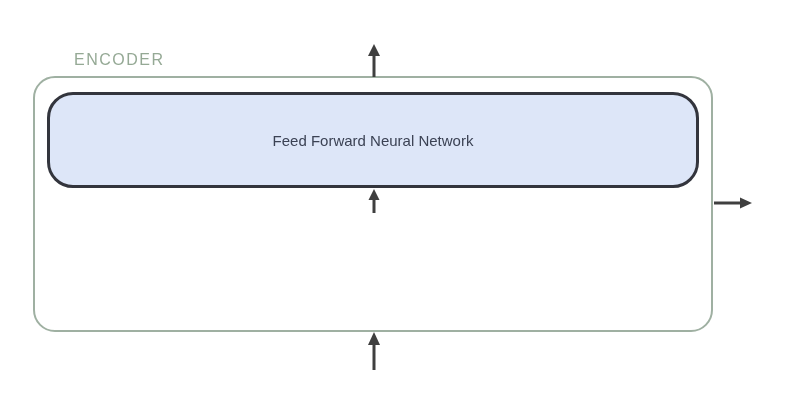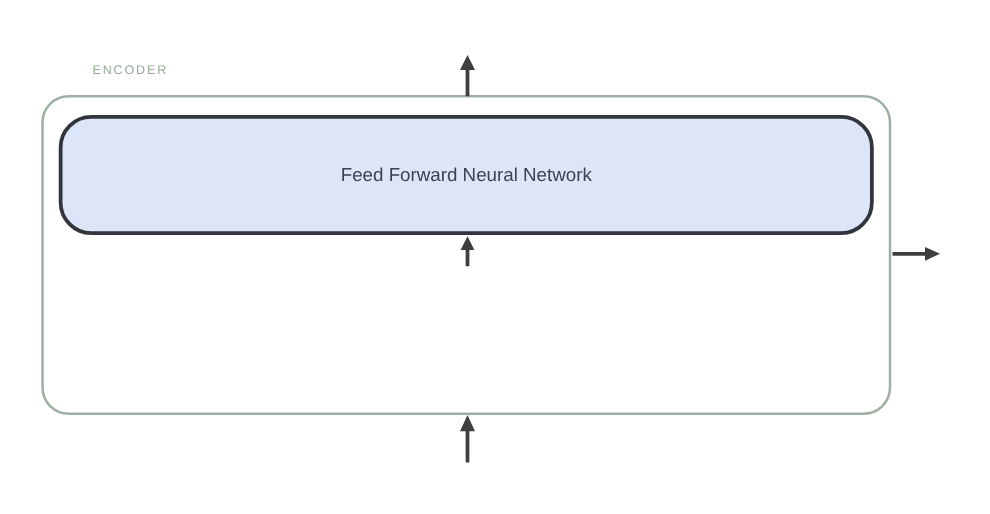--- a/index.html
+++ b/index.html
@@ -23,21 +23,21 @@
     height: 256px;
     box-sizing: border-box;
     border: 2px solid var(--color-encoder_border, #9fb0a2);
     border-radius: 22px;
     background: transparent;
   }
   .encoder-label {
     position: absolute;
     left: 74px;
     top: 51px;
-    font-size: 10px;
+    font-size: 16px;
     letter-spacing: 1.5px;
     color: var(--color-encoder_label, #95a995);
     font-weight: 400;
   }
   .block {
     position: absolute;
     left: 47px;
     width: 652px;
     box-sizing: border-box;
     border: 3px solid var(--color-block_border, #33353d);

